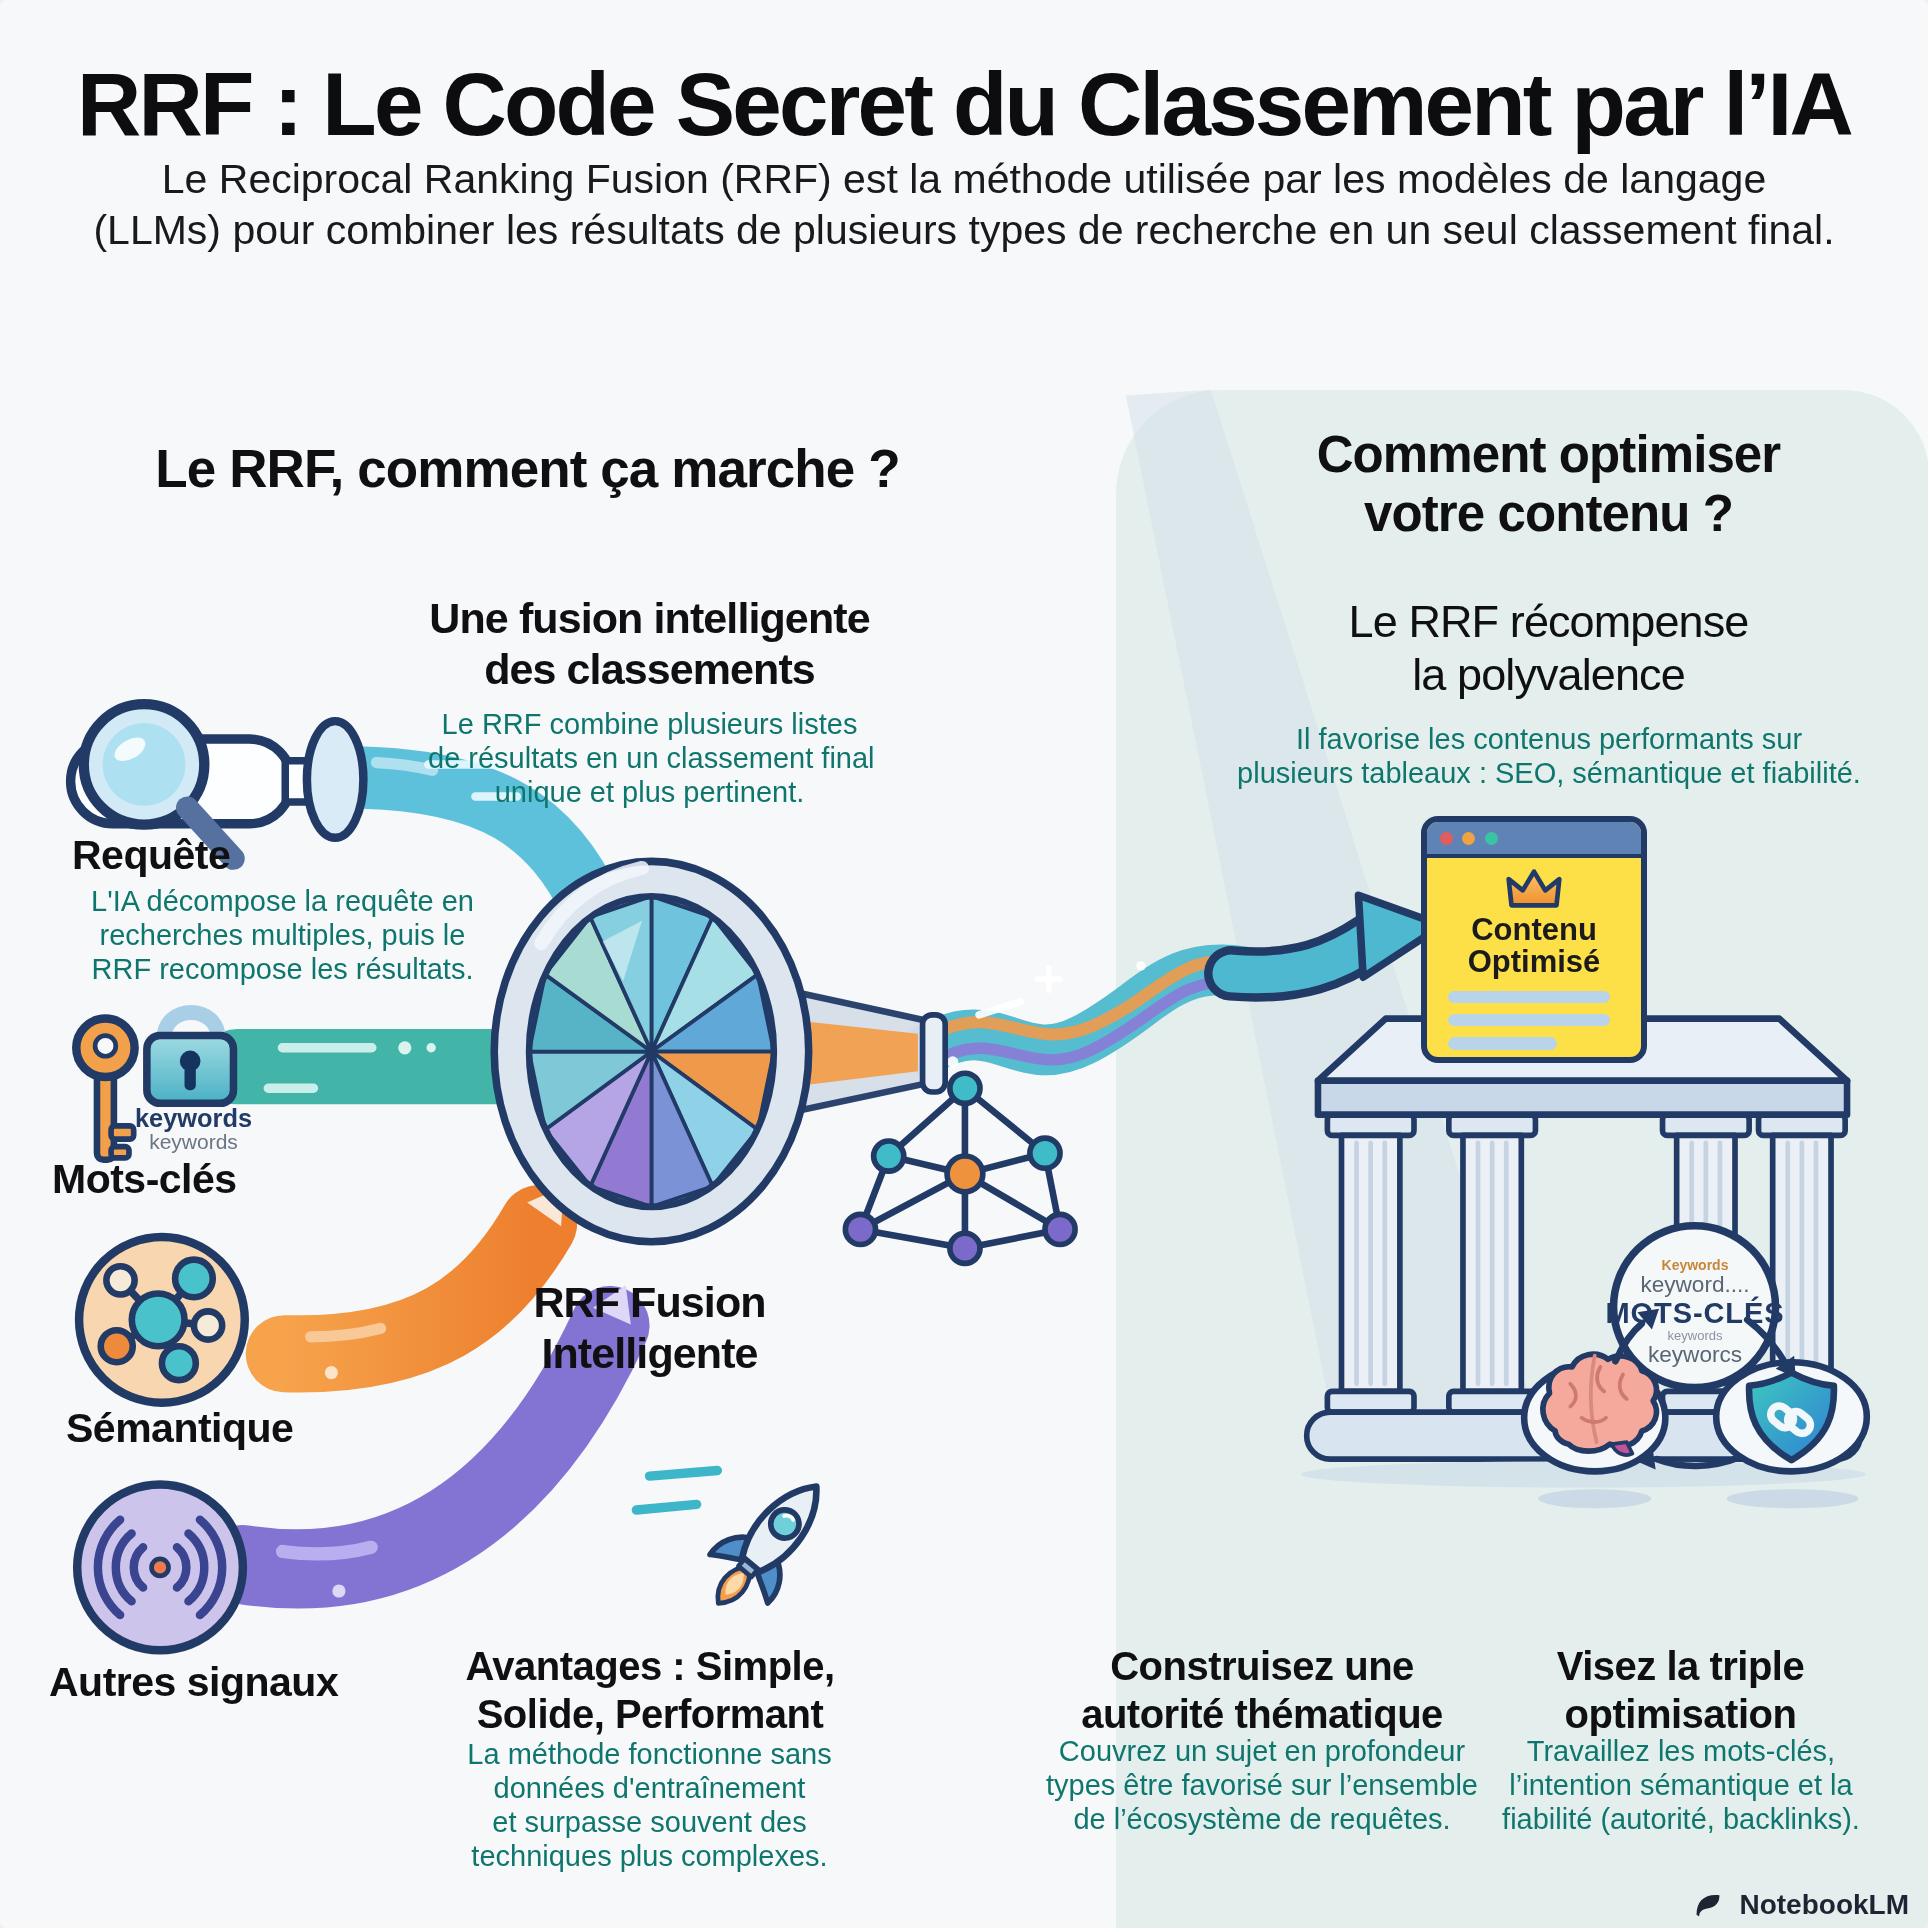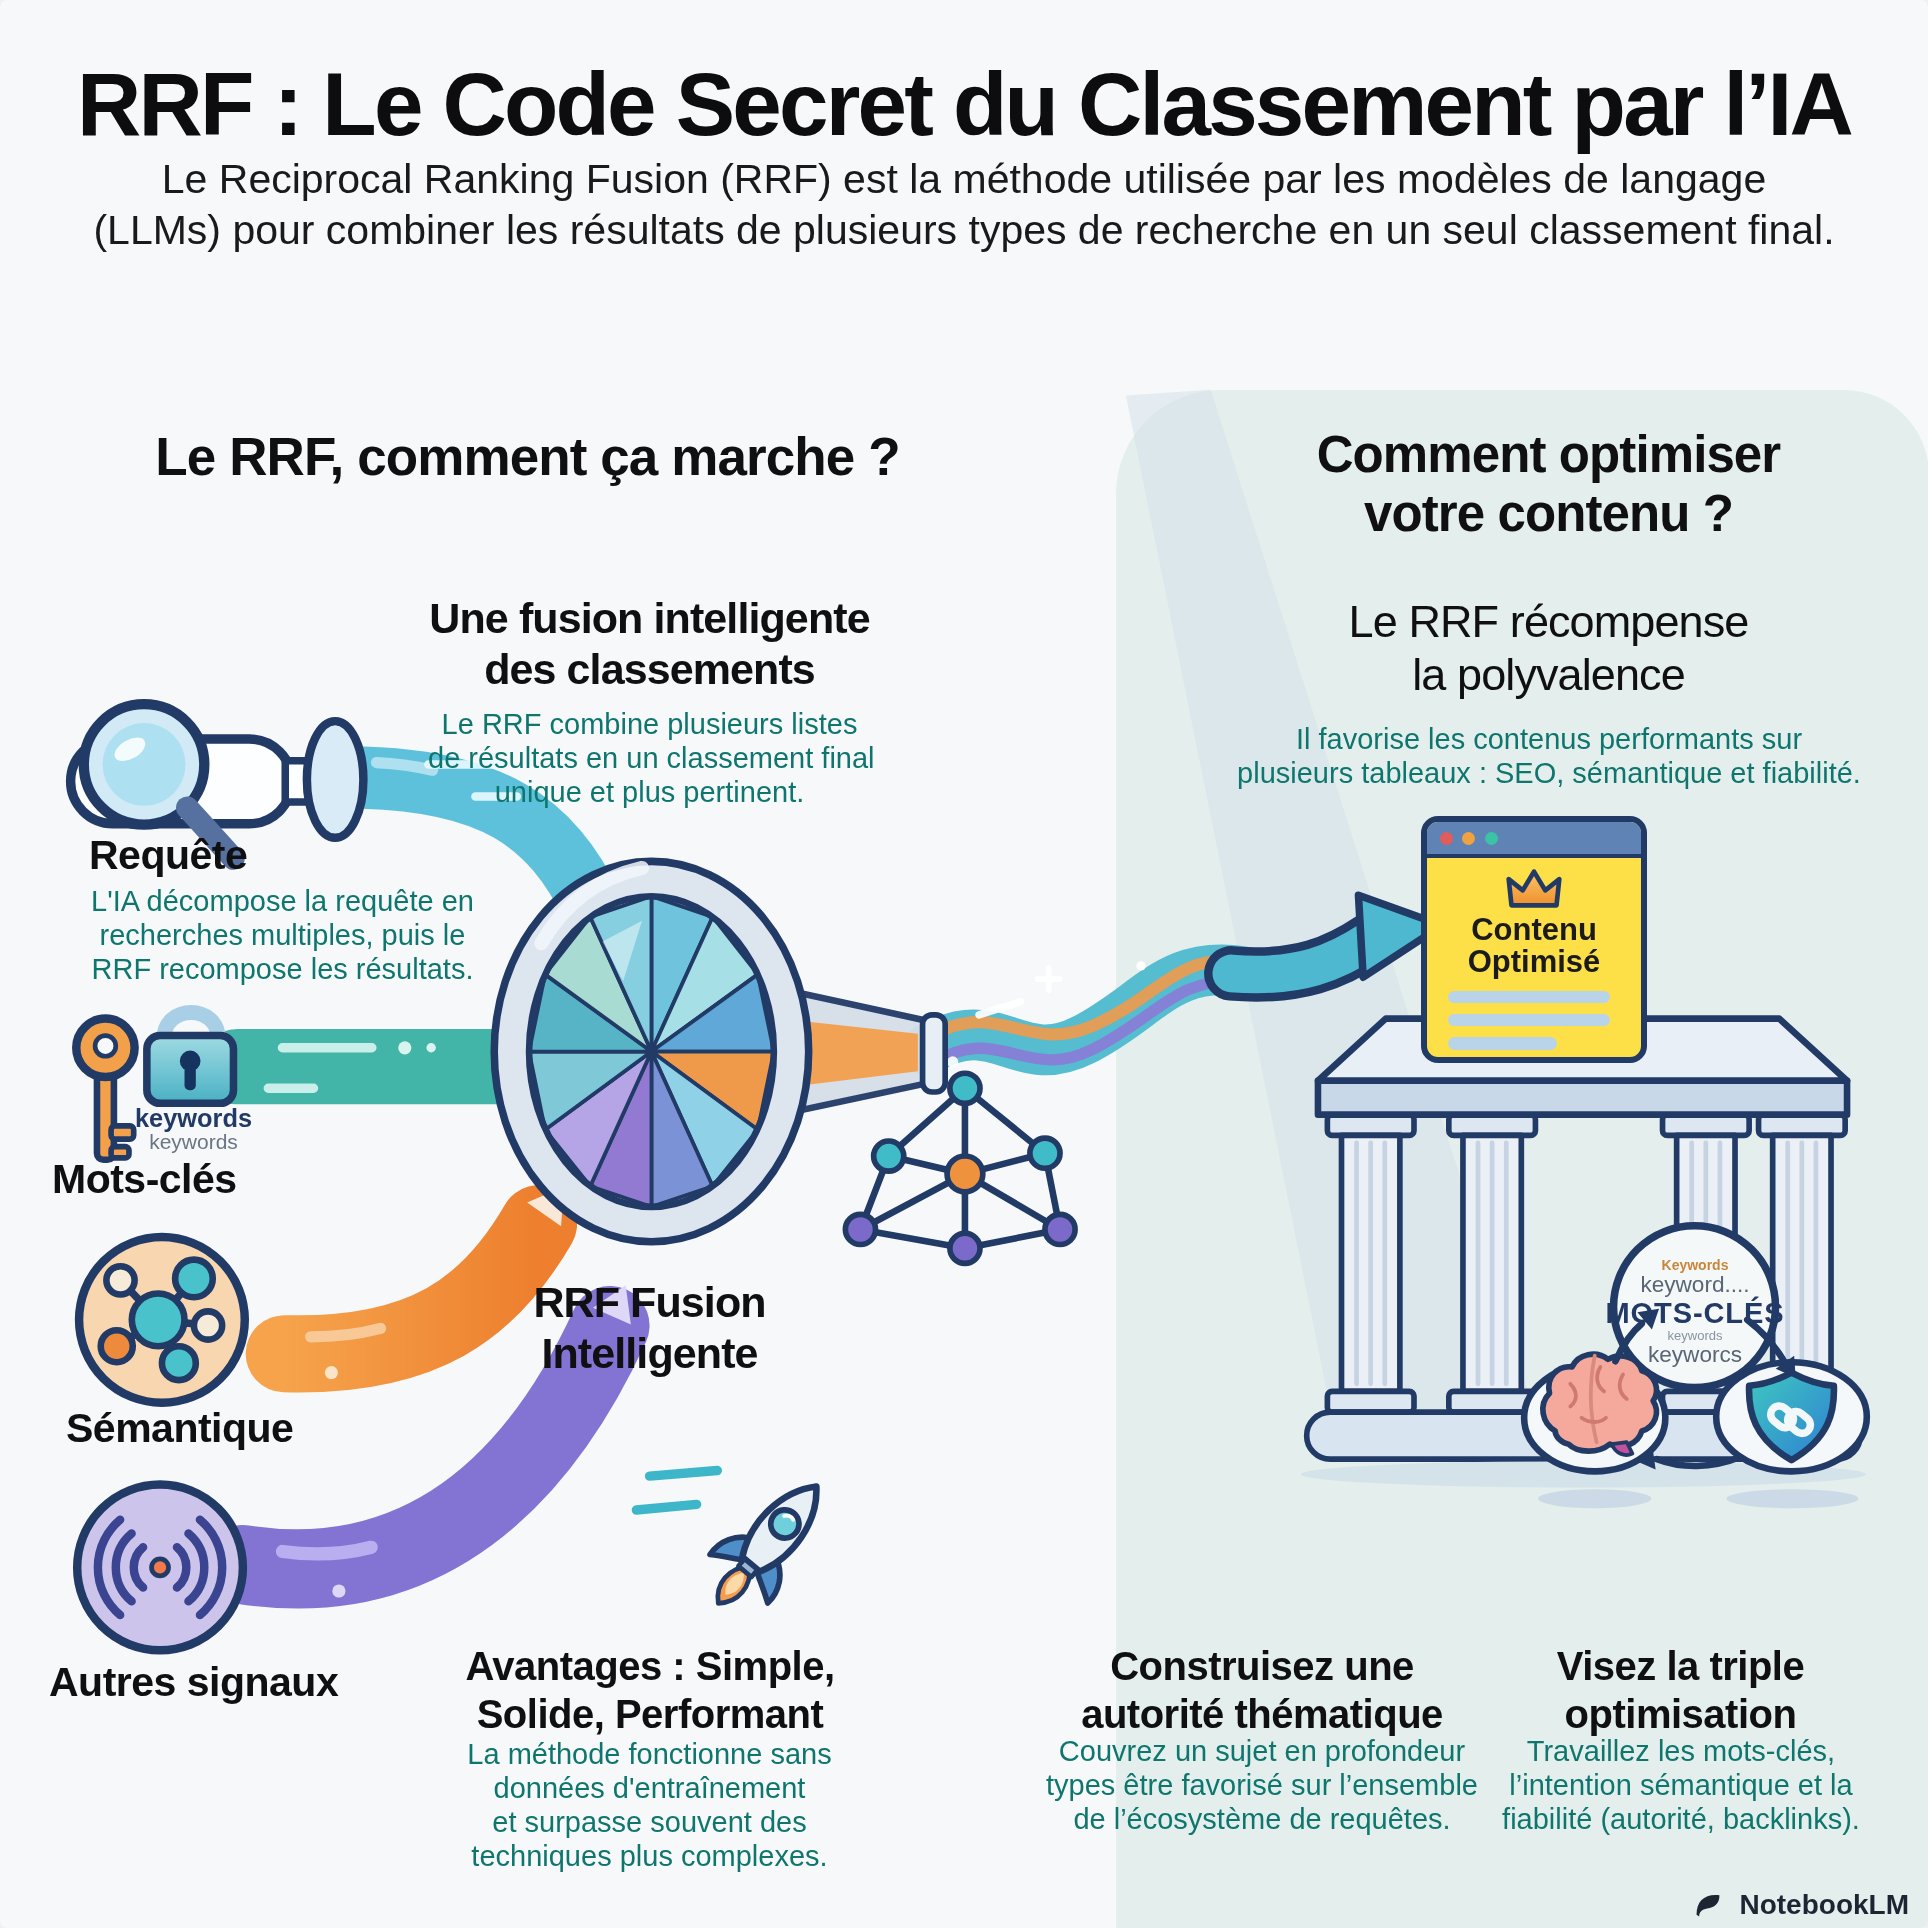--- a/index.html
+++ b/index.html
@@ -291,29 +291,29 @@
     </g>
   </svg>
 
   <div class="abs title c" style="left:0;top:53px;width:1928px">RRF : Le Code Secret du Classement par l’IA</div>
 
   <div class="abs subtitle c" style="left:60px;top:154px;width:1808px">
     <div class="nw">Le Reciprocal Ranking Fusion (RRF) est la méthode utilisée par les modèles de langage</div>
     <div class="nw">(LLMs) pour combiner les résultats de plusieurs types de recherche en un seul classement final.</div>
   </div>
 
-  <div class="abs sec-h c nw" style="left:151px;top:427px;width:753px">Le RRF, comment ça marche ?</div>
+  <div class="abs sec-h c nw" style="left:151px;top:439px;width:753px">Le RRF, comment ça marche ?</div>
 
   <div class="abs c" style="left:1238px;top:426px;width:621px">
     <div class="sec-h nw" style="font-size:51px">Comment optimiser</div>
     <div class="sec-h nw" style="font-size:51px">votre contenu ?</div>
   </div>
 
 
-  <div class="abs label44 nw" style="left:89px;top:832px">Requête</div>
+  <div class="abs label44 nw" style="left:72px;top:832px">Requête</div>
   <div class="abs body31 c" style="left:66px;top:885px;width:433px">
     <div class="nw">L'IA décompose la requête en</div>
     <div class="nw">recherches multiples, puis le</div>
     <div class="nw">RRF recompose les résultats.</div>
   </div>
 
   <div class="abs kw-bold c nw" style="left:111px;top:1104px;width:165px">keywords</div>
   <div class="abs kw-small c nw" style="left:111px;top:1130px;width:165px">keywords</div>
   <div class="abs label44 nw" style="left:52px;top:1156px">Mots-clés</div>
 

